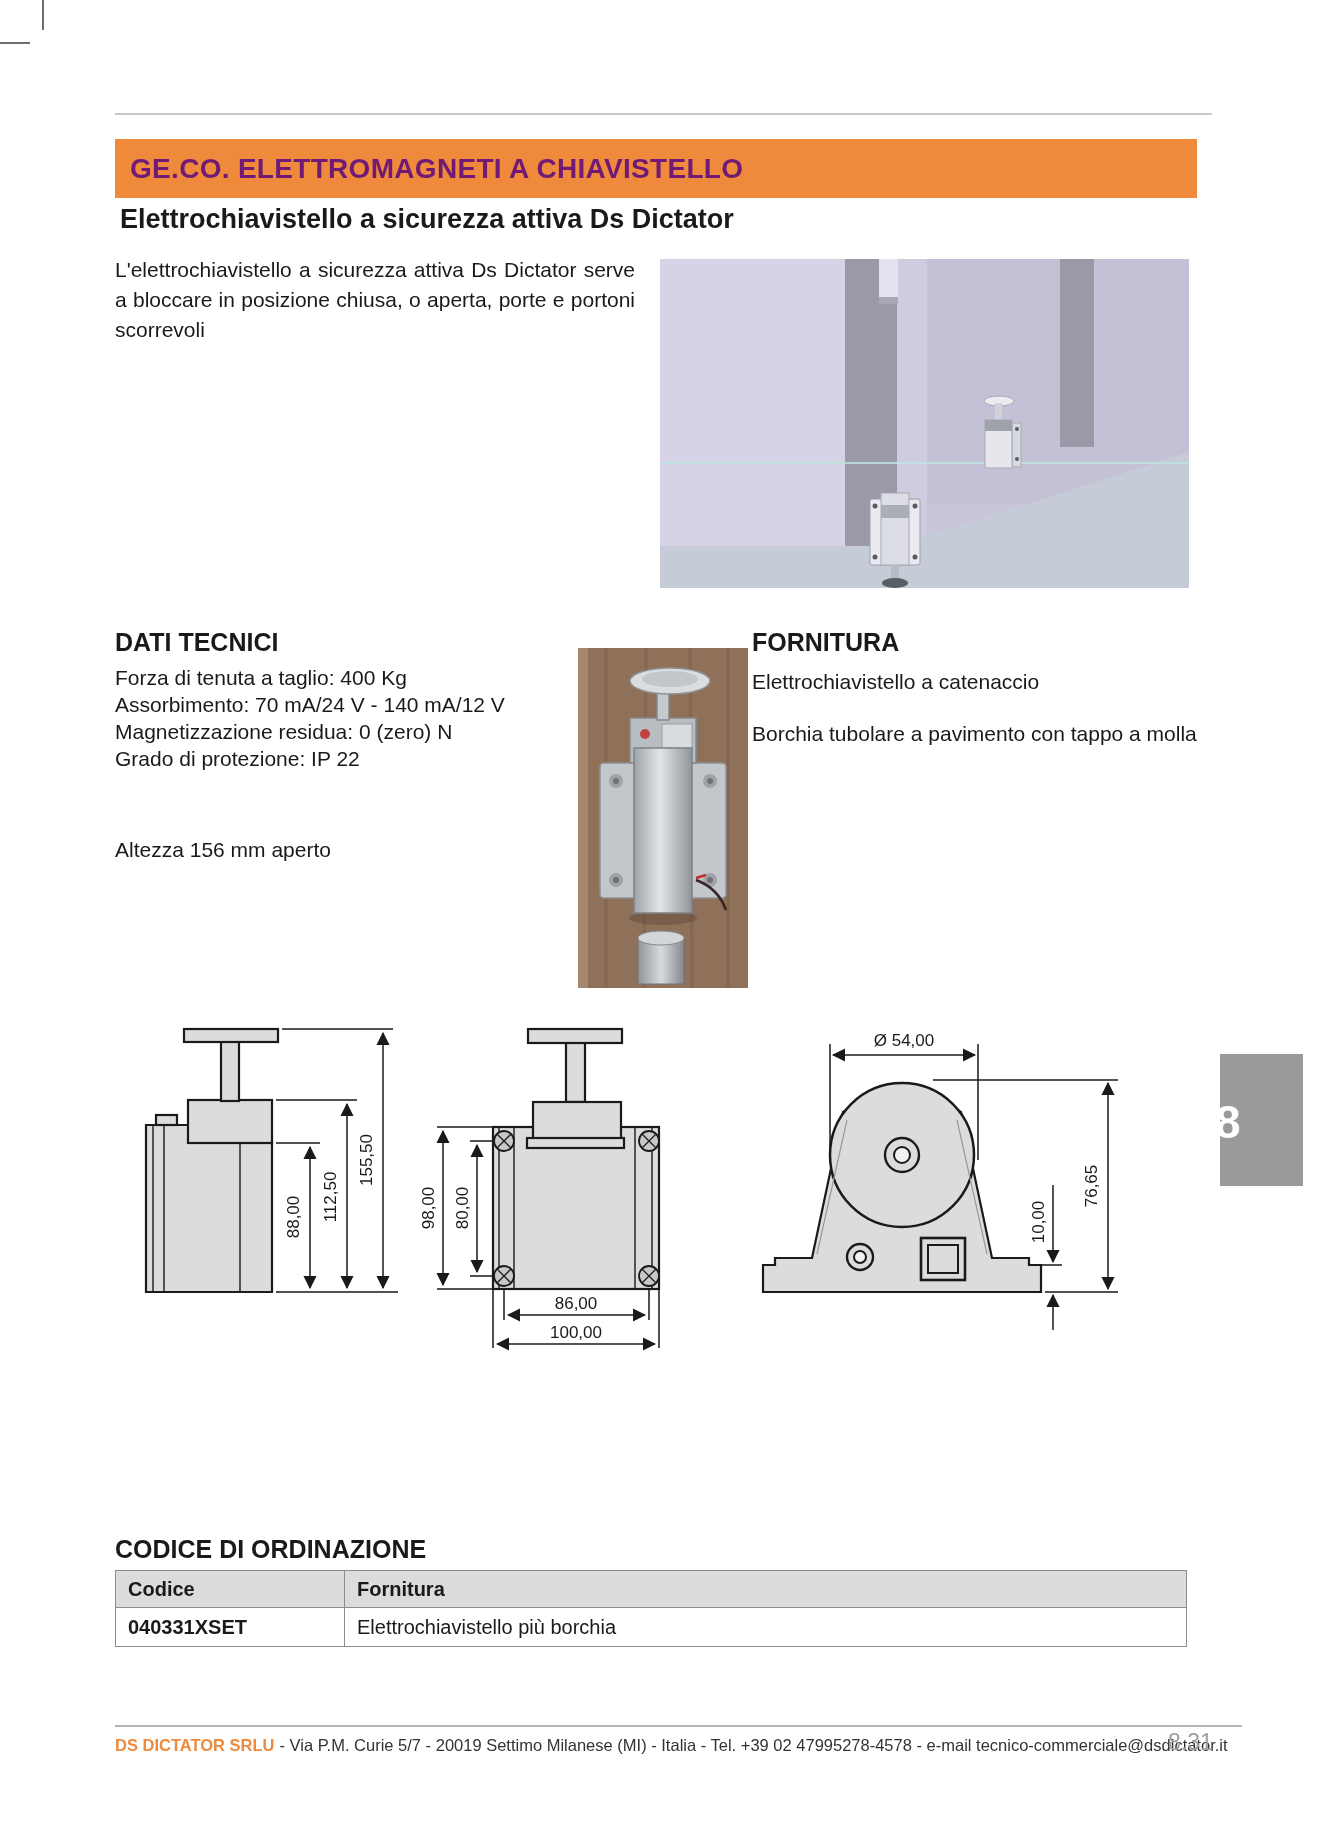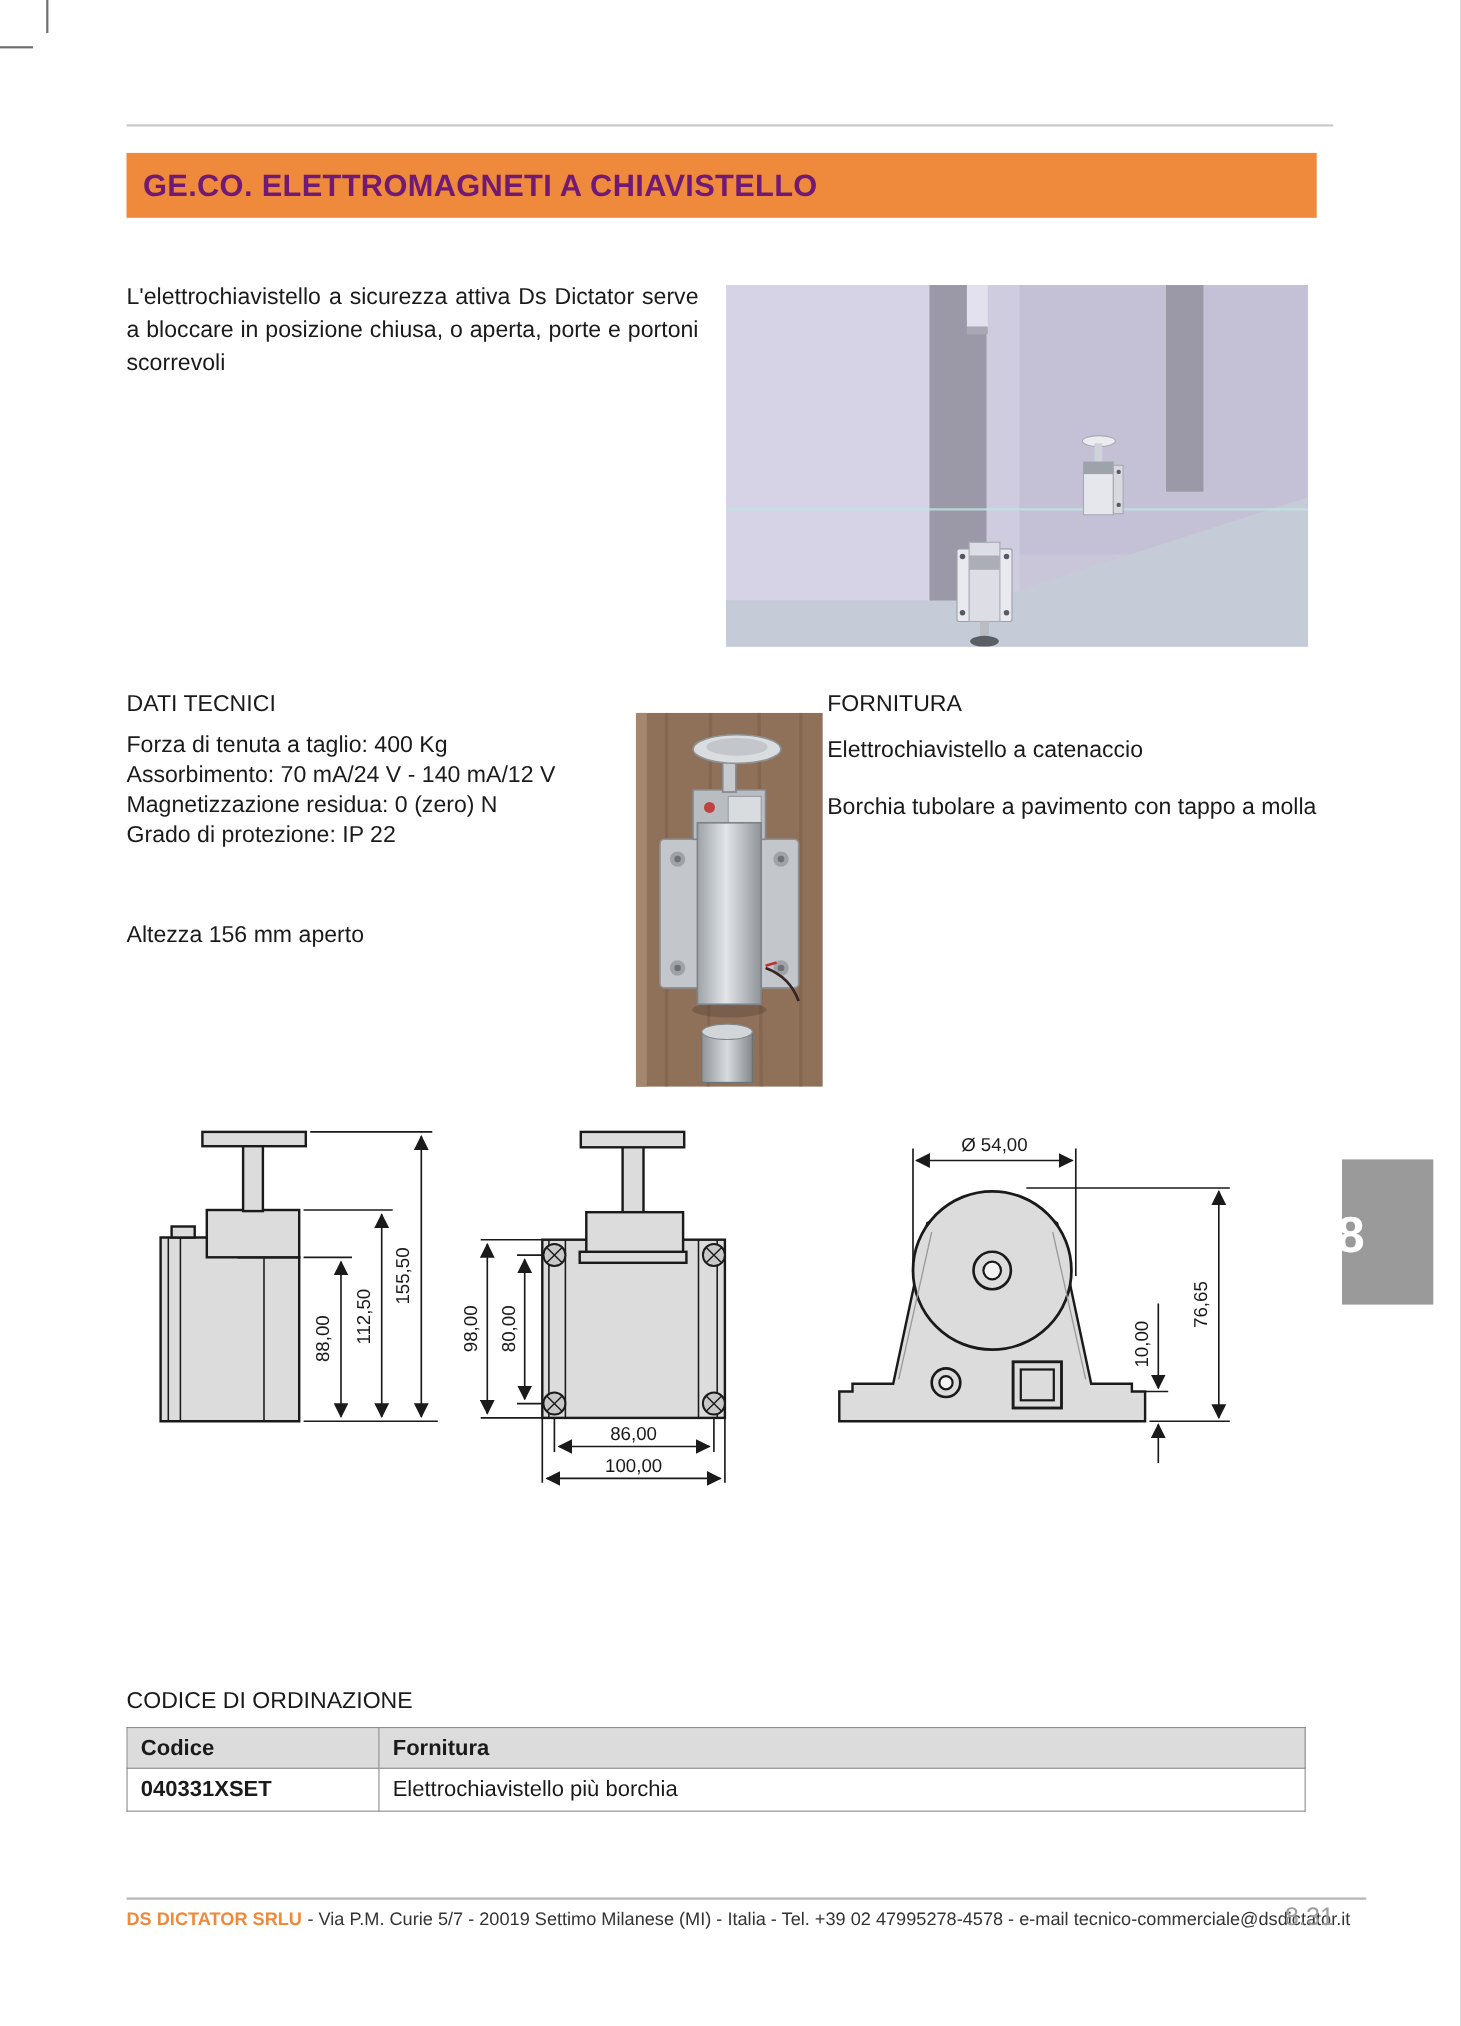--- a/index.html
+++ b/index.html
@@ -20,21 +20,21 @@
   .crop-v{left:42px;top:0;width:2px;height:30px;background:#6E6E6E;}
   .crop-h{left:0;top:42px;width:30px;height:2px;background:#6E6E6E;}
   .rule-top{left:115px;top:113px;width:1097px;height:2px;background:#C9C9C9;}
   .banner{
     left:115px;top:139px;width:1082px;height:59px;background:var(--accent);
     display:flex;align-items:center;
   }
   .banner span{color:#701a75;font-size:28px;font-weight:bold;padding-left:15px;letter-spacing:.3px;}
   .subtitle{left:120px;top:204px;font-size:27px;font-weight:bold;}
   .intro{left:115px;top:255px;width:520px;font-size:21px;line-height:30px;text-align:justify;}
-  .sec-title{font-size:21px;font-weight:normal;}
+  .sec-title{font-size:25px;font-weight:bold;}
   .dati-title{left:115px;top:628px;}
   .dati-lines{left:115px;top:664px;font-size:21px;line-height:27px;}
   .dati-note{left:115px;top:838px;font-size:21px;}
   .forn-title{left:752px;top:628px;}
   .forn-item1{left:752px;top:670px;font-size:21px;}
   .forn-item2{left:752px;top:722px;font-size:21px;}
   .tab8{
     left:1220px;top:1054px;width:83px;height:132px;background:var(--tab-gray);
     overflow:hidden;
   }
@@ -68,20 +68,21 @@
 <div class="page">
 
   <div class="abs crop-v"></div>
   <div class="abs crop-h"></div>
   <div class="abs rule-top"></div>
 
   <div class="abs banner">
     <span>GE.CO. ELETTROMAGNETI A CHIAVISTELLO</span>
   </div>
 
+  <div class="abs subtitle">Elettrochiavistello a sicurezza attiva Ds Dictator</div>
 
   <div class="abs intro">L'elettrochiavistello a sicurezza attiva Ds Dictator serve a bloccare in posizione chiusa, o aperta, porte e portoni scorrevoli</div>
 
   <svg class="abs" style="left:660px;top:259px" width="529" height="329" viewBox="0 0 529 329">
     <rect x="0" y="0" width="529" height="329" fill="#C9C6DA"></rect>
     <rect x="0" y="0" width="185" height="287" fill="#D6D3E6"></rect>
     <rect x="185" y="0" width="52" height="300" fill="#9B99A8"></rect>
     <rect x="237" y="0" width="30" height="295" fill="#CFCCDF"></rect>
     <rect x="267" y="0" width="262" height="245" fill="#C4C1D6"></rect>
     <rect x="400" y="0" width="34" height="188" fill="#9B99A8"></rect>

